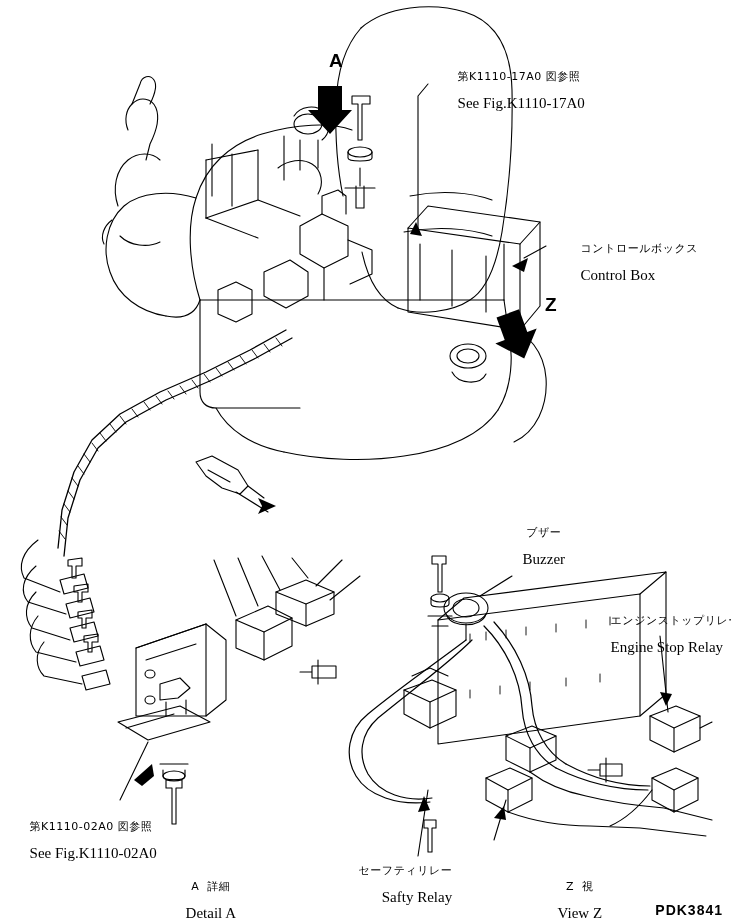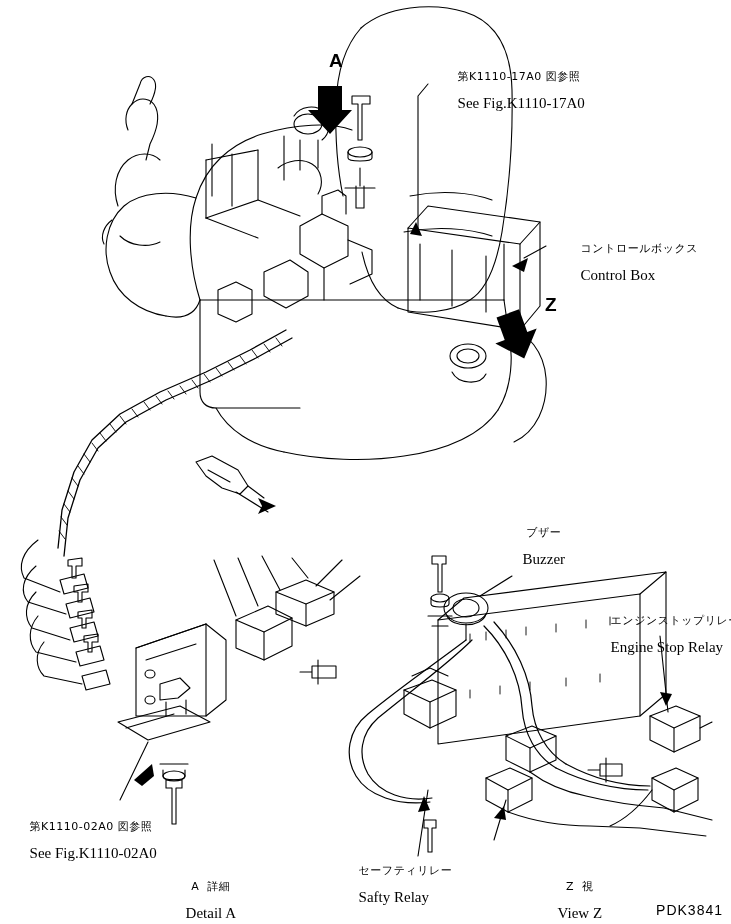--- a/index.html
+++ b/index.html
@@ -10,21 +10,21 @@
     color:#000;
     position:relative;
     overflow:hidden;
   }
   #sheet{position:absolute;inset:0;}
   svg.art{position:absolute;left:0;top:0;width:731px;height:924px;}
   .lbl{position:absolute;font-family:"Liberation Mono", monospace;font-size:11.5px;line-height:13.5px;white-space:pre;letter-spacing:0px;}
   .lbl .jp{font-family:"DejaVu Sans", sans-serif;font-size:11px;letter-spacing:0.5px;margin-top:20px;}
   .lbl .en{font-family:Liberation Serif, serif;font-size:15px;}
   .big{font-family:"Liberation Sans", sans-serif;font-size:19px;font-weight:bold;}
-  .code{position:absolute;right:8px;bottom:6px;font-family:"Liberation Sans", sans-serif;font-size:14px;font-weight:normal;letter-spacing:1px;}
+  .code{position:absolute;right:8px;bottom:6px;font-family:"Liberation Sans", sans-serif;font-size:14px;font-weight:bold;letter-spacing:1px;}
   .ctr{text-align:center;}
 </style>
 </head>
 <body>
 
 <div id="sheet">
 
   <svg class="art" viewBox="0 0 731 924" aria-hidden="true">
     <g fill="none" stroke="#000" stroke-width="1.1" stroke-linecap="round" stroke-linejoin="round">
 
@@ -301,21 +301,21 @@
   <div class="lbl" style="left:495px;top:512px;text-align:center;">
     <span class="jp">ブザー</span><br>
     <span class="en">Buzzer</span>
   </div>
 
   <div class="lbl" style="left:583px;top:600px;">
     <span class="jp">エンジンストップリレー</span><br>
     <span class="en">Engine Stop Relay</span>
   </div>
 
-  <div class="lbl" style="left:331px;top:850px;">
+  <div class="lbl" style="left:331px;top:850px;text-align:right;">
     <span class="jp">セーフティリレー</span><br>
     <span class="en">Safty Relay</span>
   </div>
 
 
   <div class="lbl ctr" style="left:158px;top:866px;">
     <span class="jp">A  詳細</span><br>
     <span class="en">Detail A</span>
   </div>
 

